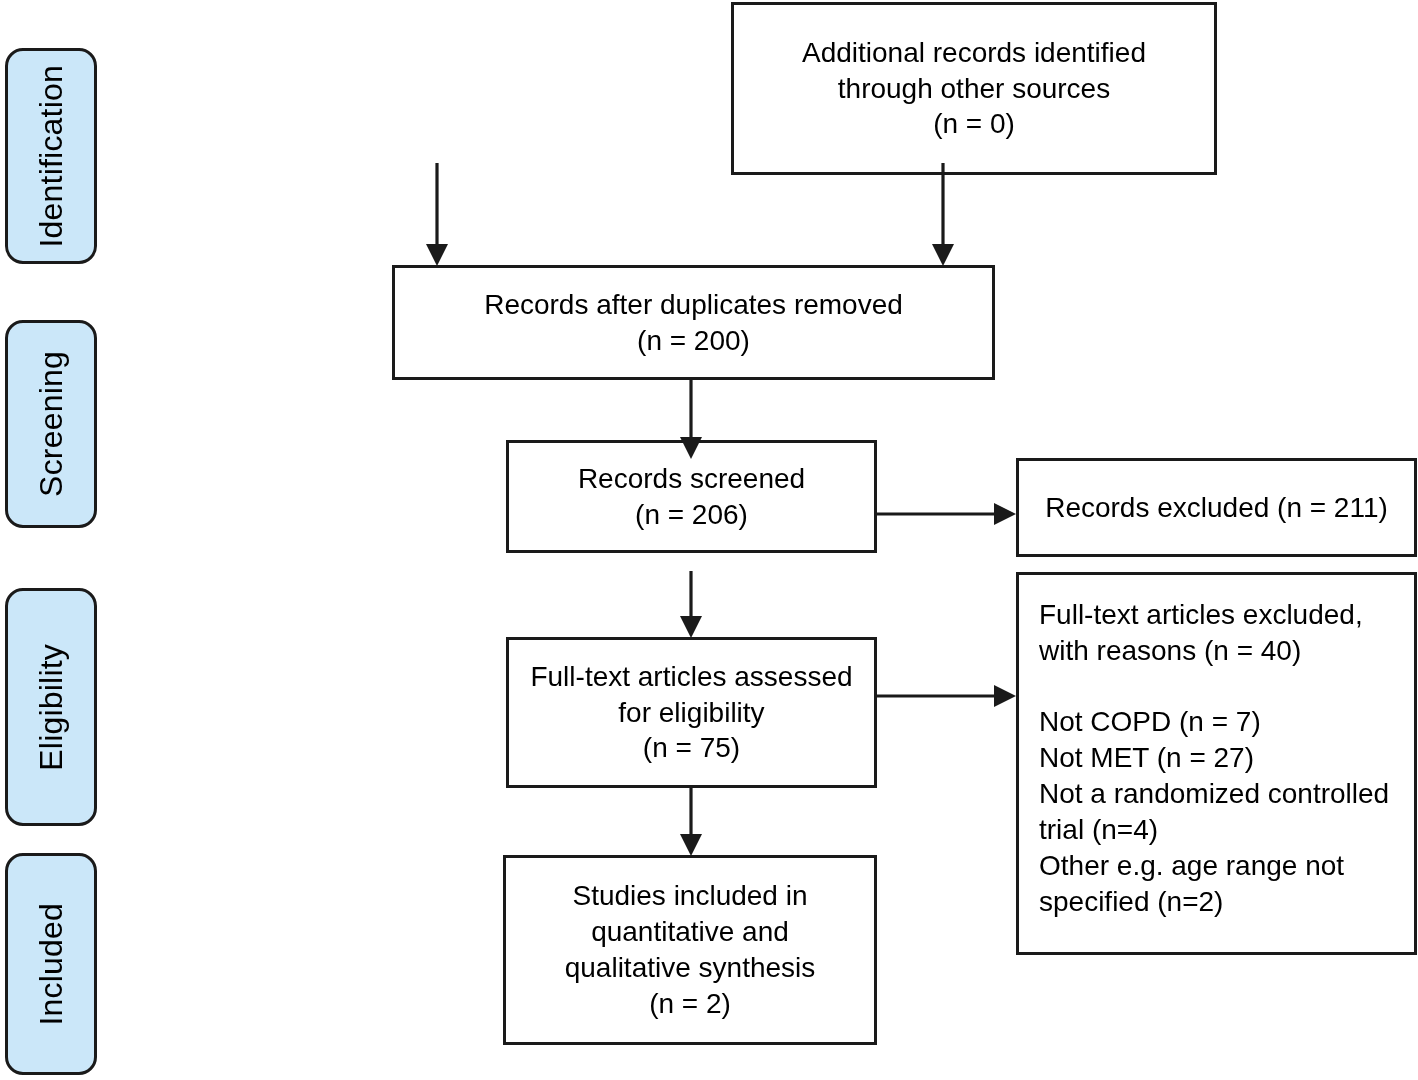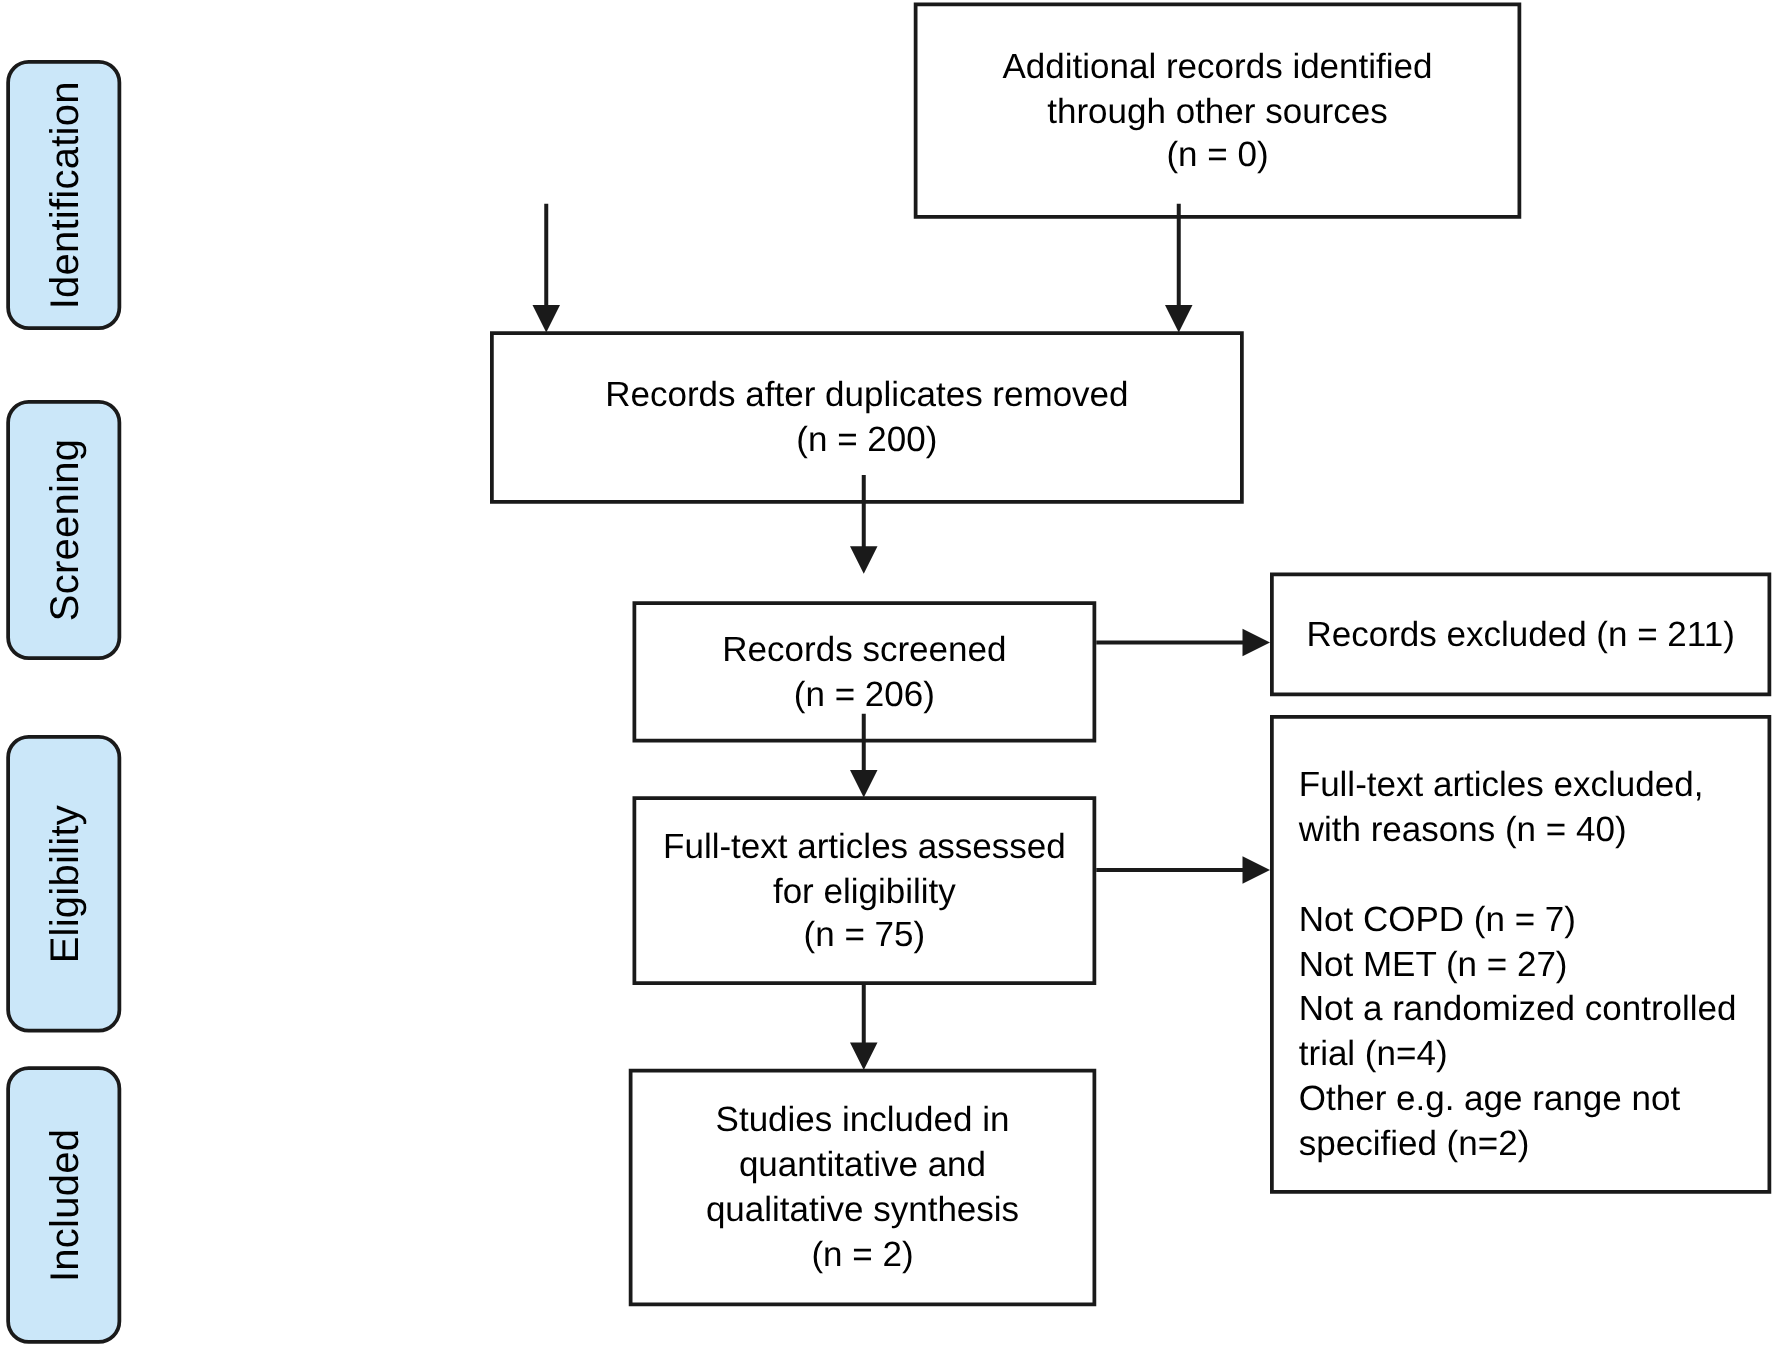--- a/index.html
+++ b/index.html
@@ -57,21 +57,21 @@
     white-space: pre-line;
   }
   .flow-box.align-left {
     justify-content: flex-start;
     padding-left: 20px;
   }
   .flow-box.align-left .box-text {
     text-align: left;
   }
   .flow-box.vtop {
-    align-items: center;
+    align-items: flex-start;
     padding-top: 22px;
   }
 
   
   #connectors {
     position: absolute;
     left: 0;
     top: 0;
     width: 1418px;
     height: 1080px;
@@ -106,26 +106,26 @@
     <span class="stage-label">Included</span>
   </div>
 
 
   <div class="flow-box" style="left:731px; top:2px; width:486px; height:173px;">
     <span class="box-text">Additional records identified
 through other sources
 (n = 0)</span>
   </div>
 
-  <div class="flow-box" style="left:392px; top:265px; width:603px; height:138px;">
+  <div class="flow-box" style="left:392px; top:265px; width:603px; height:115px;">
     <span class="box-text">Records after duplicates removed
 (n = 200)</span>
   </div>
 
-  <div class="flow-box" style="left:506px; top:481px; width:371px; height:113px;">
+  <div class="flow-box" style="left:506px; top:440px; width:371px; height:113px;">
     <span class="box-text">Records screened
 (n = 206)</span>
   </div>
 
   <div class="flow-box" style="left:1016px; top:458px; width:401px; height:99px;">
     <span class="box-text">Records excluded (n = 211)</span>
   </div>
 
   <div class="flow-box" style="left:506px; top:637px; width:371px; height:151px;">
     <span class="box-text">Full-text articles assessed

